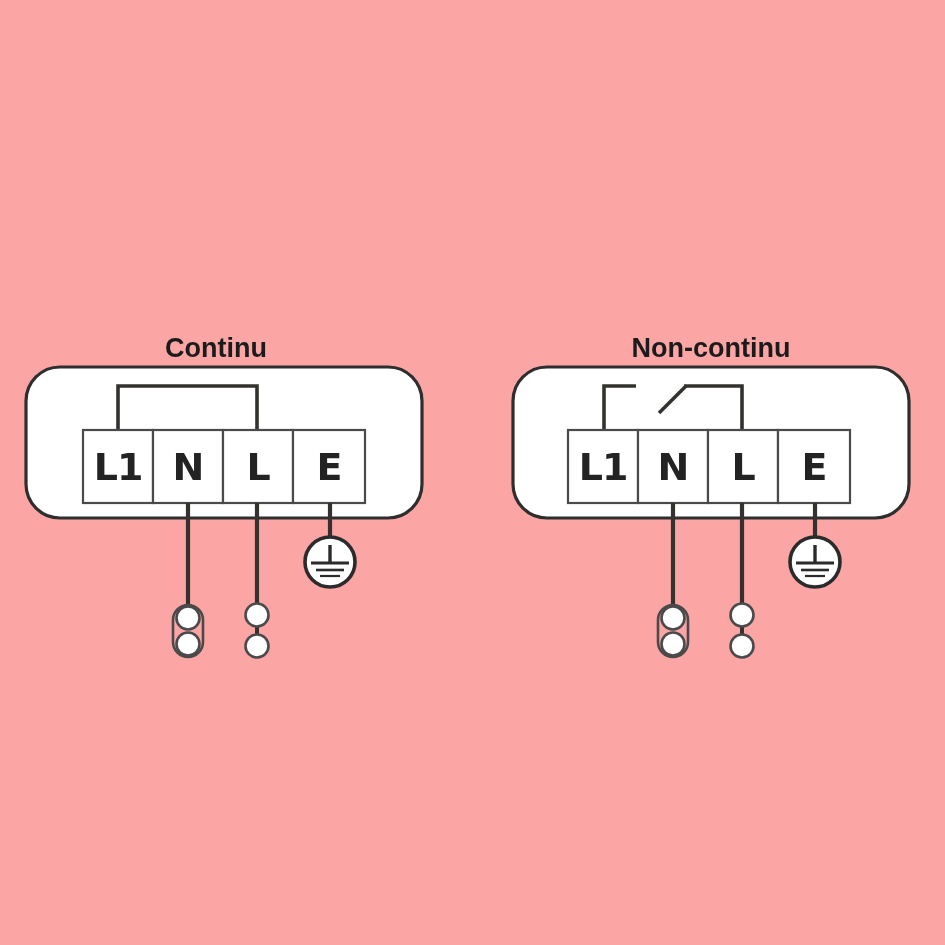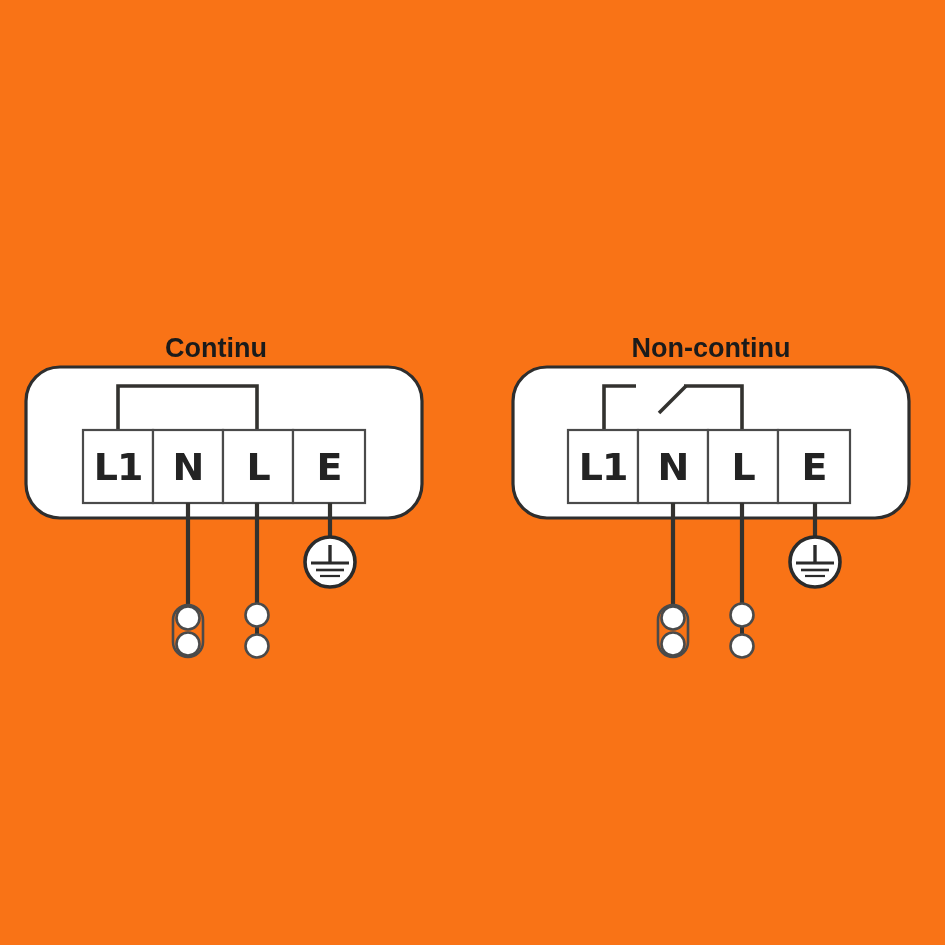--- a/index.html
+++ b/index.html
@@ -8,21 +8,21 @@
     padding: 0;
     background: #ffffff;
   }
   body {
     font-family: "Liberation Sans", sans-serif;
   }
   #canvas {
     position: relative;
     width: 945px;
     height: 945px;
-    background: #f97316;
+    background: #fca5a5;
     overflow: hidden;
   }
   #diagram-svg {
     position: absolute;
     left: 0;
     top: 0;
     width: 945px;
     height: 945px;
     display: block;
   }

